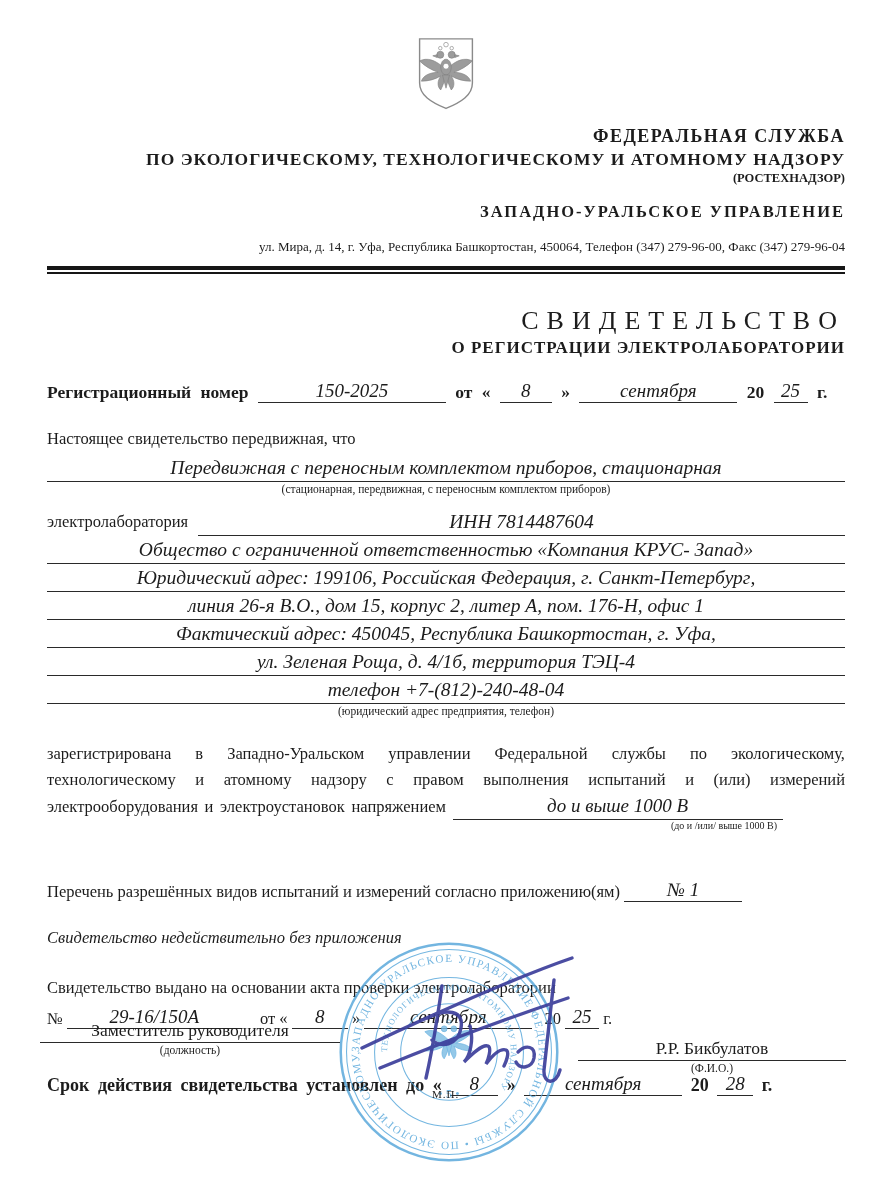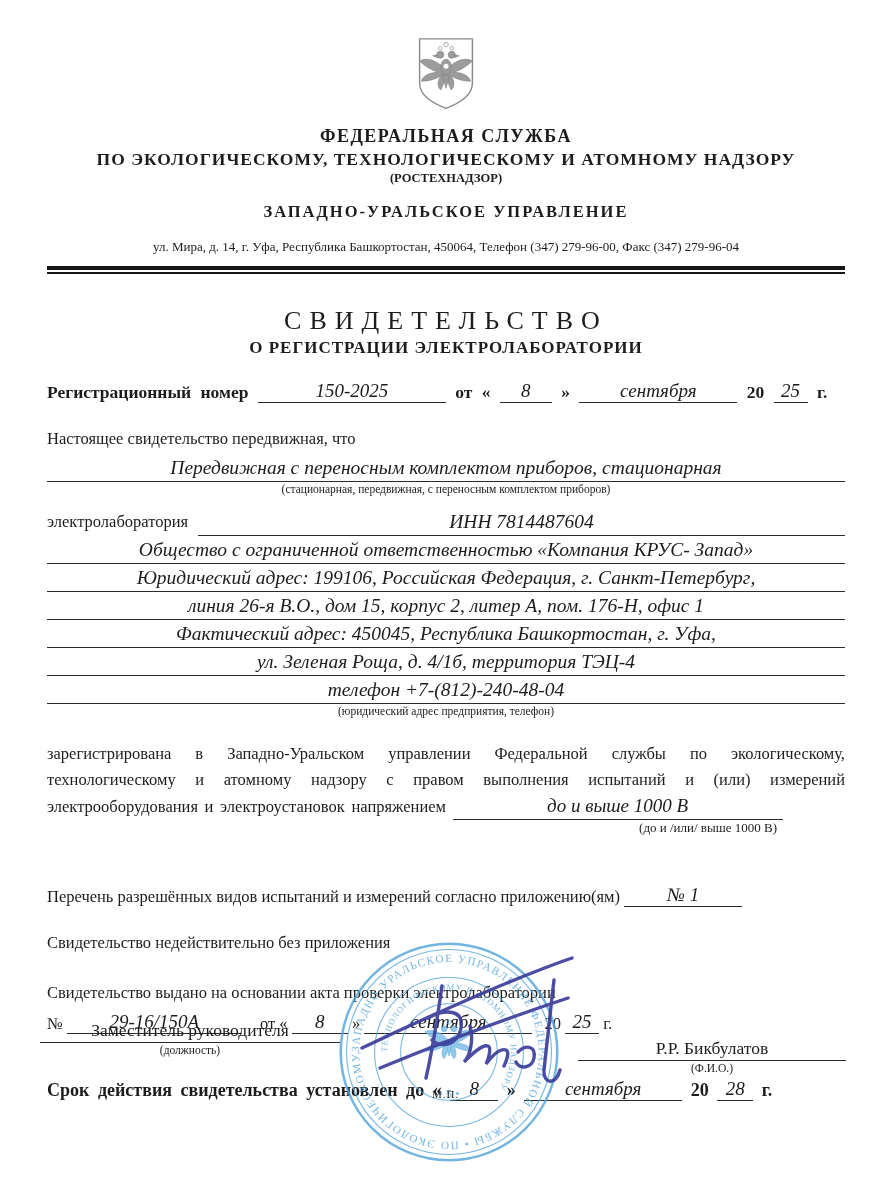--- a/index.html
+++ b/index.html
@@ -2,21 +2,21 @@
 <html><head>
 <meta charset="utf-8">
 <style>
   html,body { margin:0; padding:0; background:#e8e8e8; }
   .page {
     position:relative; width:892px; height:1187px; margin:0 auto;
     background:#ffffff; color:#1c1c1c; overflow:hidden;
     font-family:"Liberation Serif", serif;
     box-sizing:border-box; padding:34px 47px 0 47px;
   }
-  .center { text-align:center; }
+  .center { text-align:right; }
   .emblem-wrap { text-align:center; margin-bottom:6px; }
   .fs1 { font-weight:bold; font-size:18px; letter-spacing:1.5px; }
   .fs2 { font-weight:bold; font-size:17.5px; letter-spacing:1px; margin-top:2px;font-family:Liberation Serif, serif; }
   .fs3 { font-weight:bold; font-size:12.5px; margin-top:1px; }
   .dept { font-weight:bold; font-size:16.5px; letter-spacing:2px; margin-top:16px; }
   .contact { font-size:13px; margin-top:17px; }
   .rule { margin-top:11px; }
   .rule .bar1 { height:4px; background:#161616; }
   .rule .bar2 { height:1.6px; background:#161616; margin-top:2.4px; }
   .title { font-weight:normal; font-size:26px; letter-spacing:8px; margin-top:32px; }
@@ -31,23 +31,23 @@
   .fullfill {
     border-bottom:1.4px solid #2a2a2a; text-align:center;
     font-style:italic; font-size:19.5px; line-height:26px;
   }
   .caption { font-size:11.5px; text-align:center; color:#1c1c1c; margin-top:1px; }
   .lab-row { display:flex; align-items:center; margin-top:14px; }
   .lab-label { font-size:16.5px; white-space:nowrap; padding-right:10px; }
   .lab-fill { flex:1; }
   .orgline { margin-top:1px; }
   .para { font-size:16.5px; text-align:justify; word-spacing:2.5px; line-height:26px; margin-top:24px; }
-  .volt-caption { text-align:right; margin-right:68px; font-size:13px; margin-top:0; }
+  .volt-caption { text-align:right; margin-right:68px; font-size:10px; margin-top:0; }
   .perm-row { margin-top:48px; font-size:16.5px; white-space:nowrap; }
-  .note { font-size:16.5px; margin-top:26px; }
+  .note { font-style:italic; font-size:16.5px; margin-top:26px; }
   .issued { font-size:16.5px; margin-top:30px; }
   .actline { margin-top:8px; font-size:16.5px; white-space:nowrap; }
   .validity { margin-top:44px; font-size:18px; font-weight:bold; word-spacing:4px; white-space:nowrap; }
   .sig-col { position:absolute; }
   .sig-text { font-size:17.5px; text-align:center; padding-bottom:1px; }
   .sig-line { border-top:1.4px solid #2a2a2a; }
   .stamp { position:absolute; left:333px; top:936px; opacity:0.82; }
   .signature { position:absolute; left:358px; top:952px; }
   .mp { position:absolute; left:432px; top:1088px; font-size:11px; letter-spacing:1px; }
 </style>

